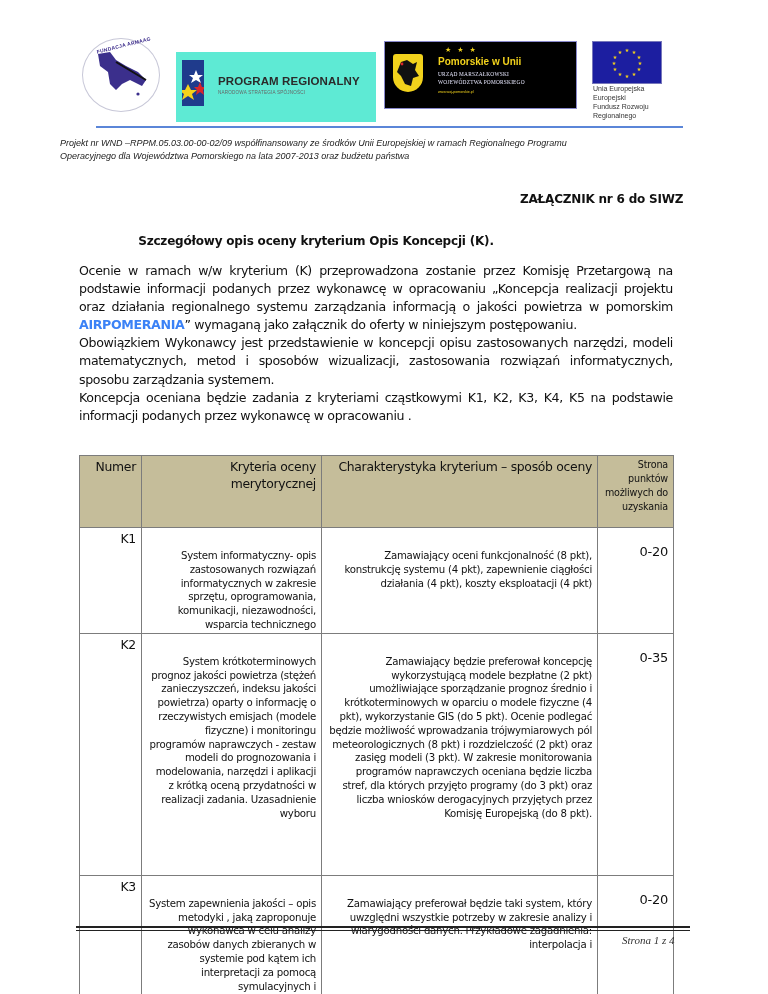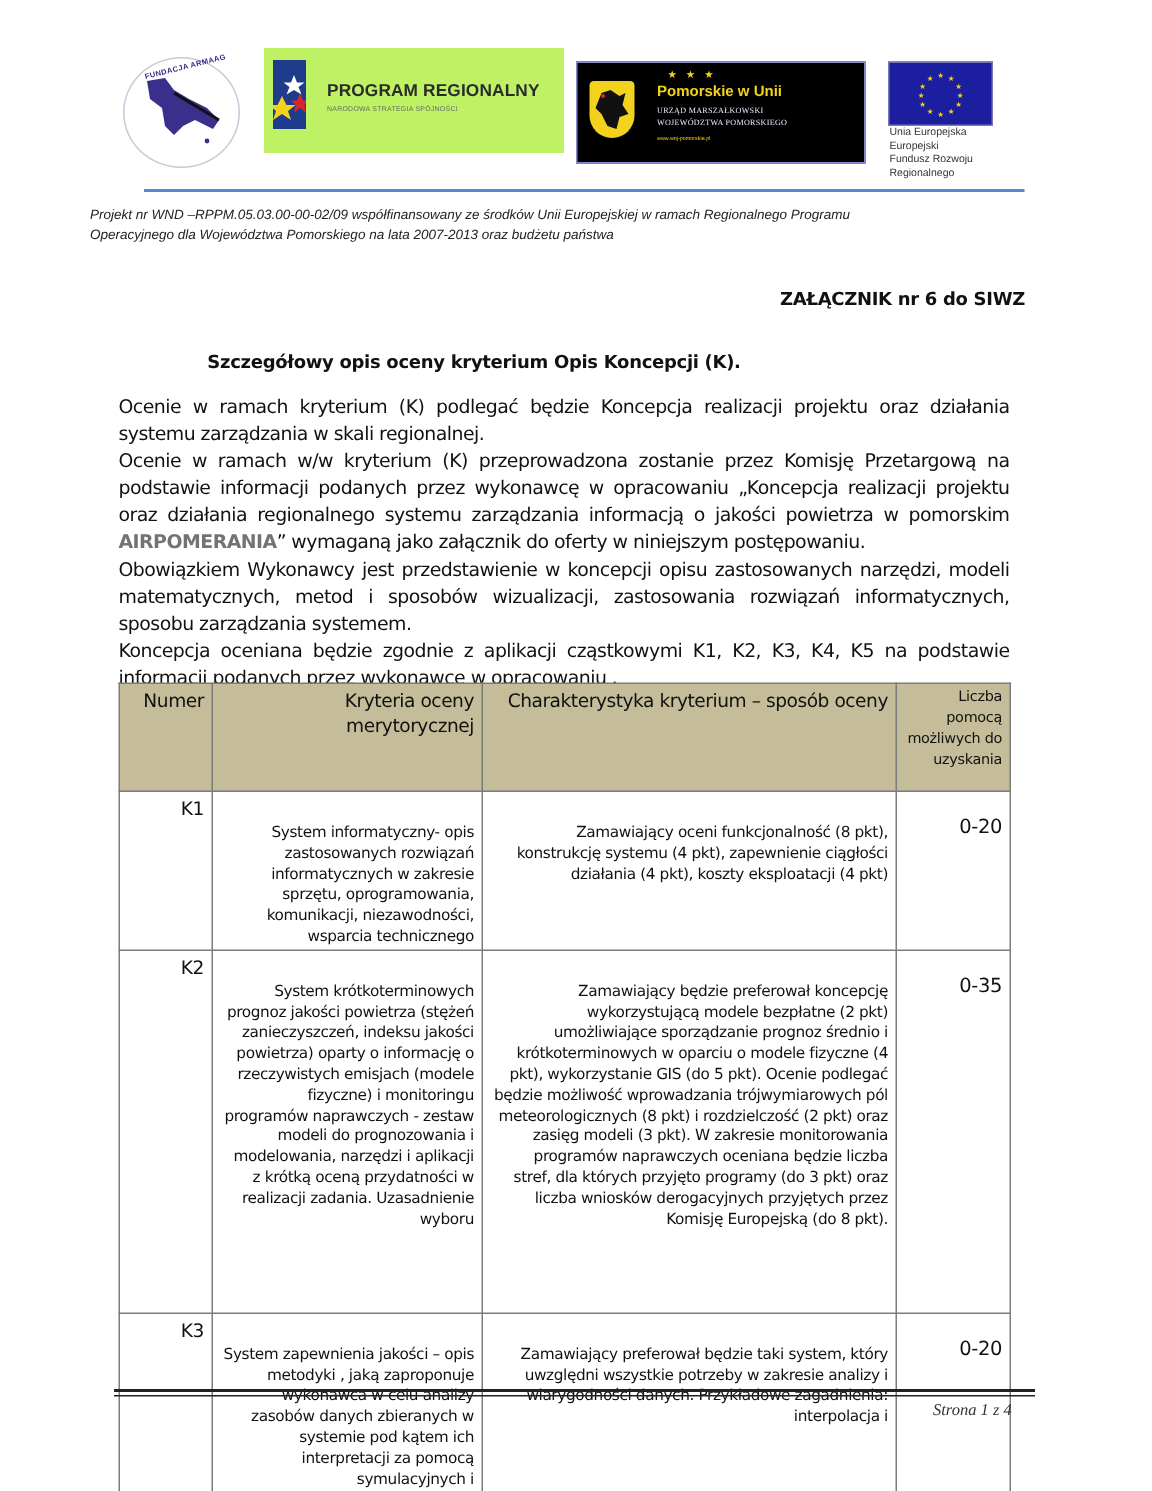--- a/index.html
+++ b/index.html
@@ -5,21 +5,21 @@
   html, body { margin: 0; padding: 0; background: #ffffff; }
   body { width: 768px; height: 994px; position: relative; overflow: hidden; font-family: "Liberation Sans", sans-serif; color: #111; }
 
   
   .logo { position: absolute; }
   .logo-armaag { left: 82px; top: 38px; width: 80px; height: 75px; }
   .logo-armaag .ring { position: absolute; left: 0; top: 0; width: 76px; height: 72px; border-radius: 50%; border: 1px solid #c8c8d8; }
   .logo-armaag .top-text { position: absolute; left: 14px; top: 4px; font-size: 5px; color: #3a2a8a; font-weight: bold; letter-spacing: 0.3px; transform: rotate(-14deg); }
   .logo-armaag svg { position: absolute; left: 10px; top: 12px; }
 
-  .logo-program { left: 176px; top: 32px; width: 200px; height: 70px; background: #bef264; }
+  .logo-program { left: 176px; top: 52px; width: 200px; height: 70px; background: #5eead4; }
   .logo-program .flag { position: absolute; left: 6px; top: 8px; width: 22px; height: 46px; background: #1f3b8c; }
   .logo-program .title { position: absolute; left: 42px; top: 23px; font-size: 11.5px; font-weight: bold; color: #2b2b2b; letter-spacing: 0.1px; white-space: nowrap; }
   .logo-program .sub { position: absolute; left: 42px; top: 38px; font-size: 4.6px; color: #666; letter-spacing: 0.2px; white-space: nowrap; }
 
   .logo-pomorskie { left: 384px; top: 41px; width: 193px; height: 68px; background: #000000; border: 1px solid #8888cc; box-sizing: border-box; }
   .logo-pomorskie .shield { position: absolute; left: 8px; top: 12px; width: 30px; height: 38px; background: #f2d21c; border-radius: 3px 3px 15px 15px; }
   .logo-pomorskie .stars { position: absolute; left: 60px; top: 4px; font-size: 7px; color: #f2d21c; letter-spacing: 2px; }
   .logo-pomorskie .t1 { position: absolute; left: 53px; top: 14px; font-size: 10px; font-weight: bold; color: #f2d21c; white-space: nowrap; }
   .logo-pomorskie .t2 { position: absolute; left: 53px; top: 29px; font-size: 5.4px; color: #e8e8ff; font-family: "Liberation Serif", serif; white-space: nowrap; letter-spacing: 0.2px; }
   .logo-pomorskie .t3 { position: absolute; left: 53px; top: 37px; font-size: 5.4px; color: #e8e8ff; font-family: "Liberation Serif", serif; white-space: nowrap; letter-spacing: 0.2px; }
@@ -33,21 +33,21 @@
   
   .project-line { position: absolute; left: 60px; top: 137px; width: 650px; font-size: 9px; line-height: 12.5px; font-style: italic; color: #222; }
 
   
   .annex { position: absolute; left: 520px; top: 192px; font-size: 12px; font-weight: bold; white-space: nowrap; font-family: "DejaVu Sans", sans-serif; letter-spacing: -0.2px; }
   .doc-title { position: absolute; left: 0; top: 234px; width: 632px; text-align: center; font-size: 12px; font-weight: bold; font-family: "DejaVu Sans", sans-serif; letter-spacing: -0.2px; }
 
   .paragraphs { position: absolute; left: 79px; top: 262px; width: 594px; font-size: 12.6px; line-height: 18.1px; font-family: "DejaVu Sans", sans-serif; letter-spacing: -0.35px; color: #111; }
   .paragraphs p { margin: 0; text-align: justify; }
   .paragraphs p.last-left { text-align-last: left; }
-  .brand { color: #737373; font-weight: bold; }
+  .brand { color: #3b82f6; font-weight: bold; }
 
   
   .crit-table { position: absolute; left: 79px; top: 455px; border-collapse: collapse; font-family: "DejaVu Sans", sans-serif; color: #111; table-layout: fixed; }
   .crit-table th, .crit-table td { border: 1px solid #7c7c7c; vertical-align: top; padding: 2px 5px 1px 6px; text-align: right; }
   .crit-table th { background: #c5bd9a; font-weight: normal; font-size: 12.4px; line-height: 17px; letter-spacing: -0.3px; }
   .crit-table th.small { font-size: 9.6px; line-height: 14px; padding-top: 2px; letter-spacing: -0.2px; }
   .crit-table td { font-size: 10.2px; line-height: 13.8px; letter-spacing: -0.25px; }
   .crit-table td.num { font-size: 12.4px; line-height: 16px; padding-top: 3px; }
   .crit-table td.pts { font-size: 13px; line-height: 16px; padding-top: 16px; }
   .crit-table td.txt { padding-top: 21px; }
@@ -129,39 +129,38 @@
 
 <div class="project-line">
   <div>Projekt nr WND –RPPM.05.03.00-00-02/09 współfinansowany ze środków Unii Europejskiej w ramach Regionalnego Programu</div>
   <div>Operacyjnego dla Województwa Pomorskiego na lata 2007-2013 oraz budżetu państwa</div>
 </div>
 
 <div class="annex">ZAŁĄCZNIK nr 6 do SIWZ</div>
 <div class="doc-title">Szczegółowy opis oceny kryterium Opis Koncepcji (K).</div>
 
 <div class="paragraphs">
-  <p class="last-left">Ocenie w ramach kryterium (K) podlegać będzie Koncepcja realizacji projektu oraz działania systemu zarządzania w skali regionalnej.</p>
   <p class="last-left"><span>Ocenie w ramach w/w kryterium (K) przeprowadzona zostanie przez Komisję Przetargową na podstawie informacji podanych przez wykonawcę w opracowaniu „Koncepcja realizacji projektu oraz działania regionalnego systemu zarządzania informacją o jakości powietrza w pomorskim</span> <span class="brand">AIRPOMERANIA</span><span>” wymaganą jako załącznik do oferty w niniejszym postępowaniu.</span></p>
   <p class="last-left">Obowiązkiem Wykonawcy jest przedstawienie w koncepcji opisu zastosowanych narzędzi, modeli matematycznych, metod i sposobów wizualizacji, zastosowania rozwiązań informatycznych, sposobu zarządzania systemem.</p>
-  <p class="last-left">Koncepcja oceniana będzie zgodnie z aplikacji cząstkowymi K1, K2, K3, K4, K5 na podstawie informacji podanych przez wykonawcę w opracowaniu .</p>
+  <p class="last-left">Koncepcja oceniana będzie zadania z kryteriami cząstkowymi K1, K2, K3, K4, K5 na podstawie informacji podanych przez wykonawcę w opracowaniu .</p>
 </div>
 
 <table class="crit-table">
   <colgroup>
     <col style="width:62px">
     <col style="width:180px">
     <col style="width:276px">
     <col style="width:76px">
   </colgroup>
   <thead>
     <tr class="row-head">
       <th>Numer</th>
       <th>Kryteria oceny merytorycznej</th>
       <th>Charakterystyka kryterium – sposób oceny</th>
-      <th class="small">Liczba pomocą możliwych do uzyskania</th>
+      <th class="small">Strona punktów możliwych do uzyskania</th>
     </tr>
   </thead>
   <tbody>
     <tr class="row-k1">
       <td class="num">K1</td>
       <td class="txt">System informatyczny- opis zastosowanych rozwiązań informatycznych w zakresie sprzętu, oprogramowania, komunikacji, niezawodności, wsparcia technicznego</td>
       <td class="txt">Zamawiający oceni funkcjonalność (8 pkt), konstrukcję systemu (4 pkt), zapewnienie ciągłości działania (4 pkt), koszty eksploatacji (4 pkt)</td>
       <td class="pts">0-20</td>
     </tr>
     <tr class="row-k2">

